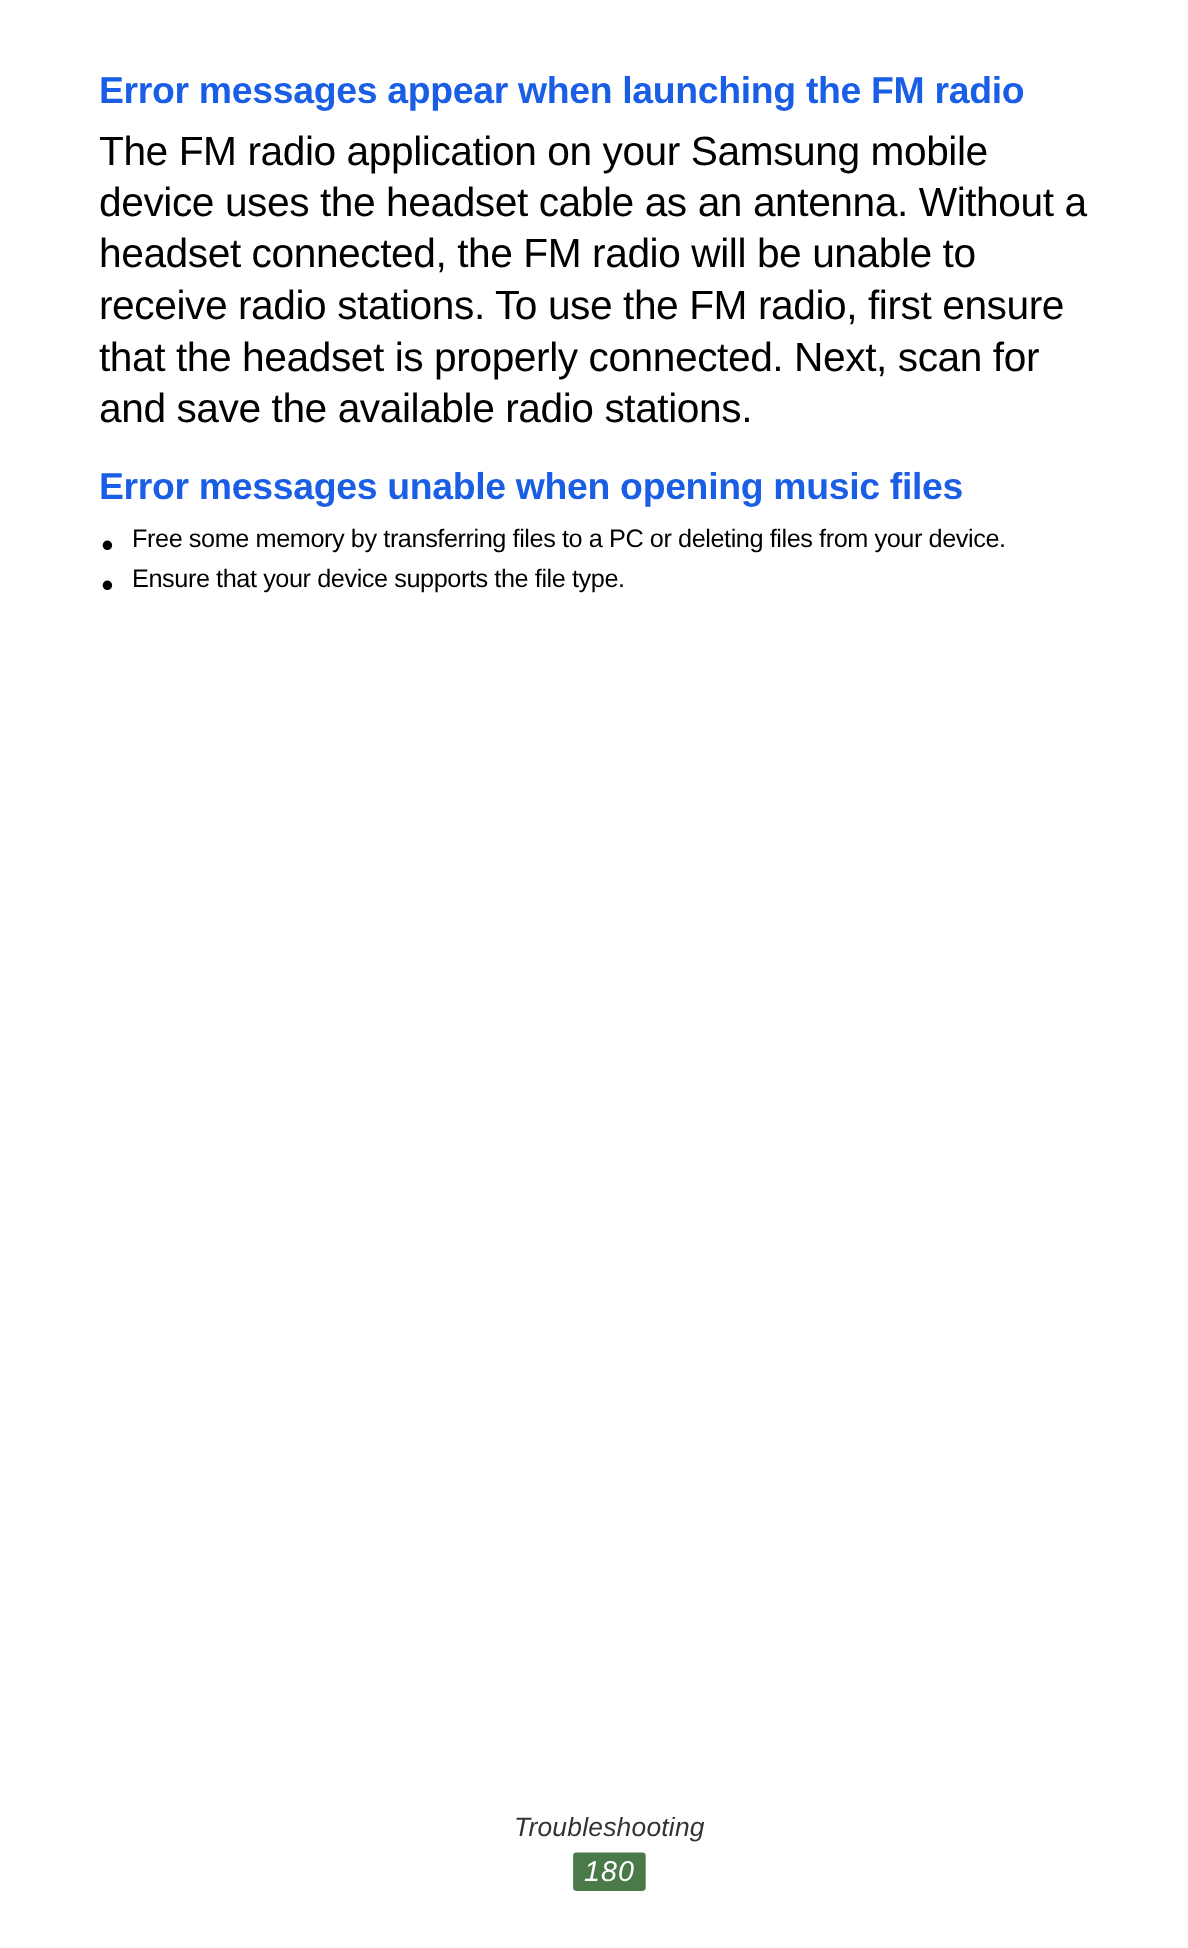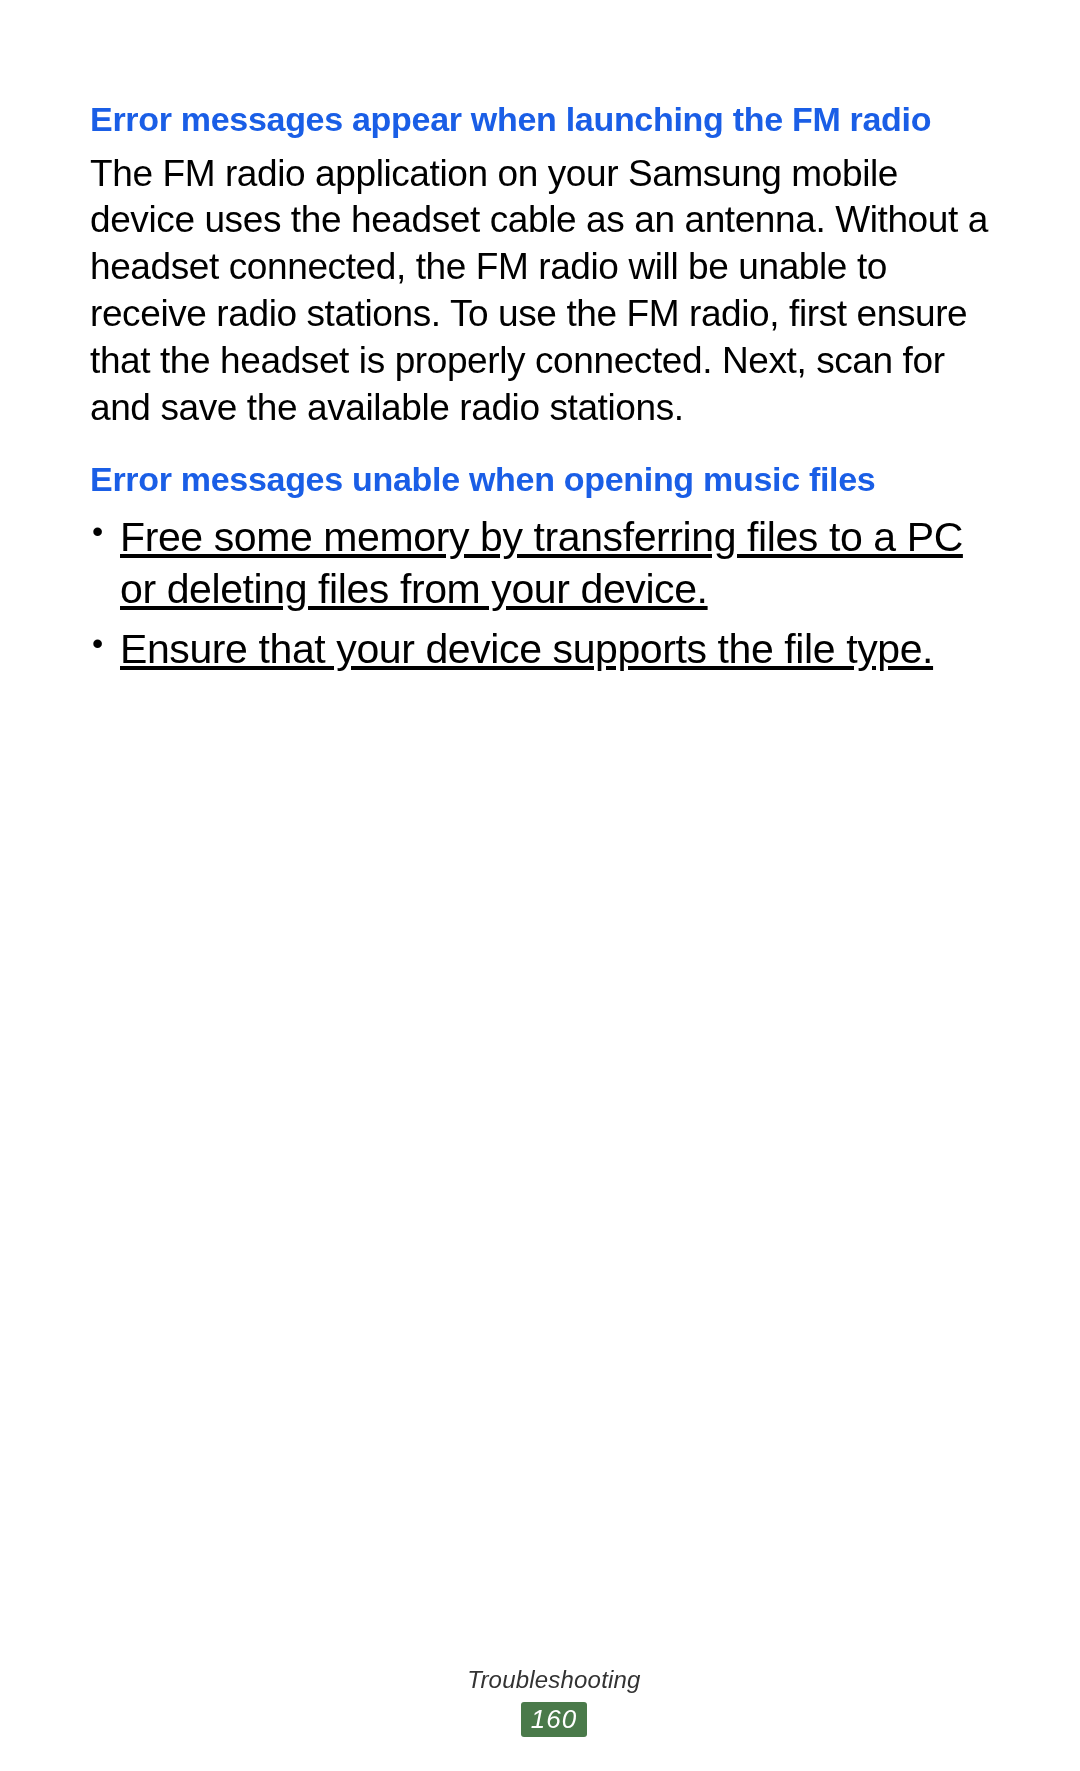--- a/index.html
+++ b/index.html
@@ -10,21 +10,20 @@
     body {
       width: 1080px;
       height: 1771px;
       background: #ffffff;
       font-family: "Myriad Pro", "Segoe UI", Arial, sans-serif;
       position: relative;
       font-feature-settings: "kern" 1;
     }
     .page-content {
       padding: 62px 88px 0 90px;
-      margin-top: 36px;
     }
     .heading {
       color: #1a5ee6;
       font-size: 34px;
       font-weight: bold;
       line-height: 1.25;
       margin-bottom: 10px;
       letter-spacing: -0.3px;
     }
     .heading-2 {
@@ -39,39 +38,38 @@
     }
     .body-text + .body-text {
       margin-top: 2px;
     }
     ul {
       list-style: none;
       margin-top: 8px;
     }
     ul li {
       color: #000000;
-      font-size: 41px;
+      font-size: 23px;
       line-height: 1.27;
       padding-left: 30px;
       position: relative;
       margin-bottom: 8px;
       letter-spacing: -0.4px;
-      text-decoration: underline;
     }
     ul li::before {
       content: "•";
       position: absolute;
       left: 2px;
       top: 0;
       font-size: 32px;
       line-height: 1.27;
     }
     .footer {
       position: absolute;
-      bottom: 34px;
+      bottom: 52px;
       left: 0;
       width: 100%;
       text-align: center;
       padding-left: 28px;
     }
     .footer-label {
       font-style: italic;
       font-size: 24px;
       color: #333333;
       display: block;
@@ -102,14 +100,14 @@
 
   <ul>
     <li>Free some memory by transferring files to a PC or deleting files from your device.</li>
     <li>Ensure that your device supports the file type.</li>
   </ul>
 
 </div>
 
 <div class="footer">
   <span class="footer-label">Troubleshooting</span>
-  <span class="page-number">160</span>
+  <span class="page-number">180</span>
 </div>
 
 </body></html>

